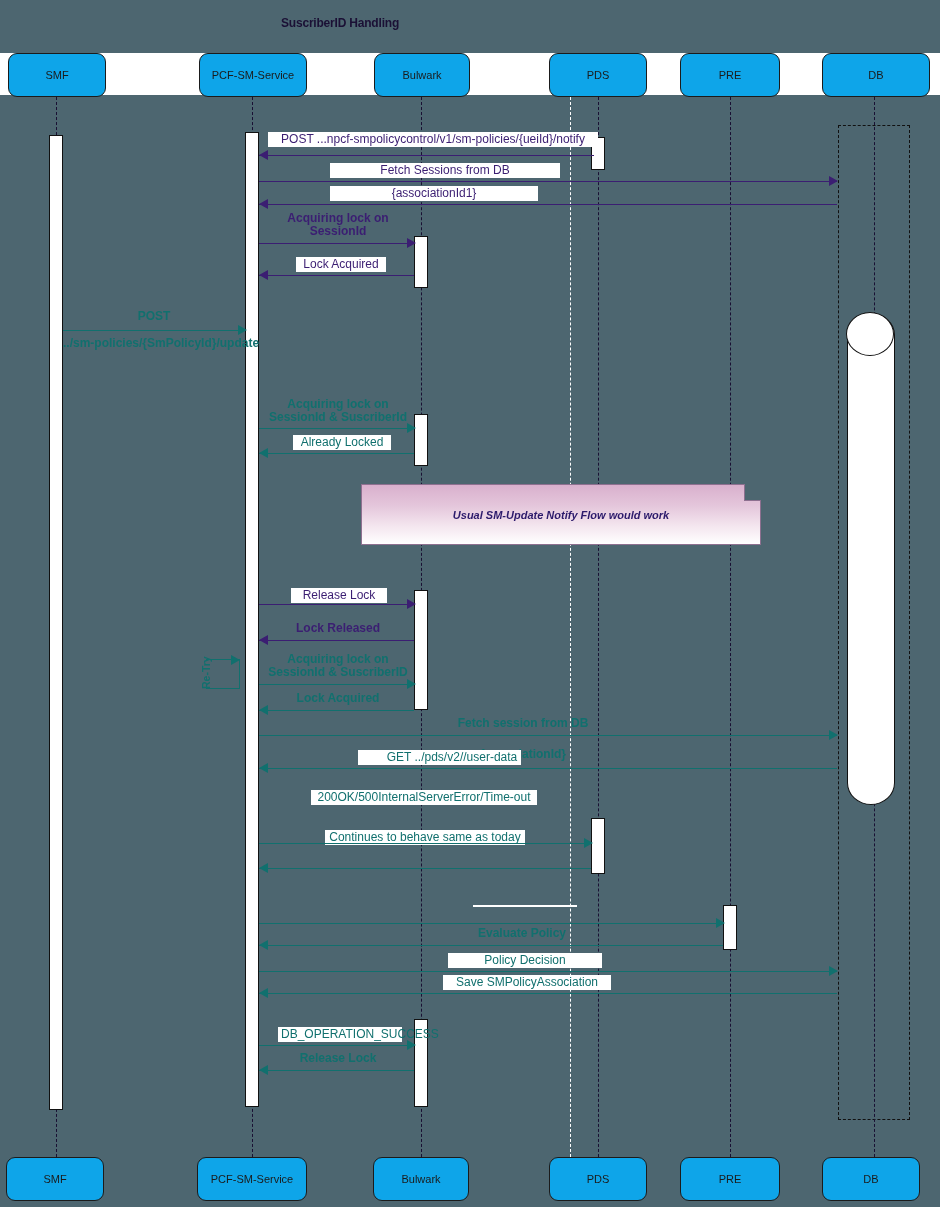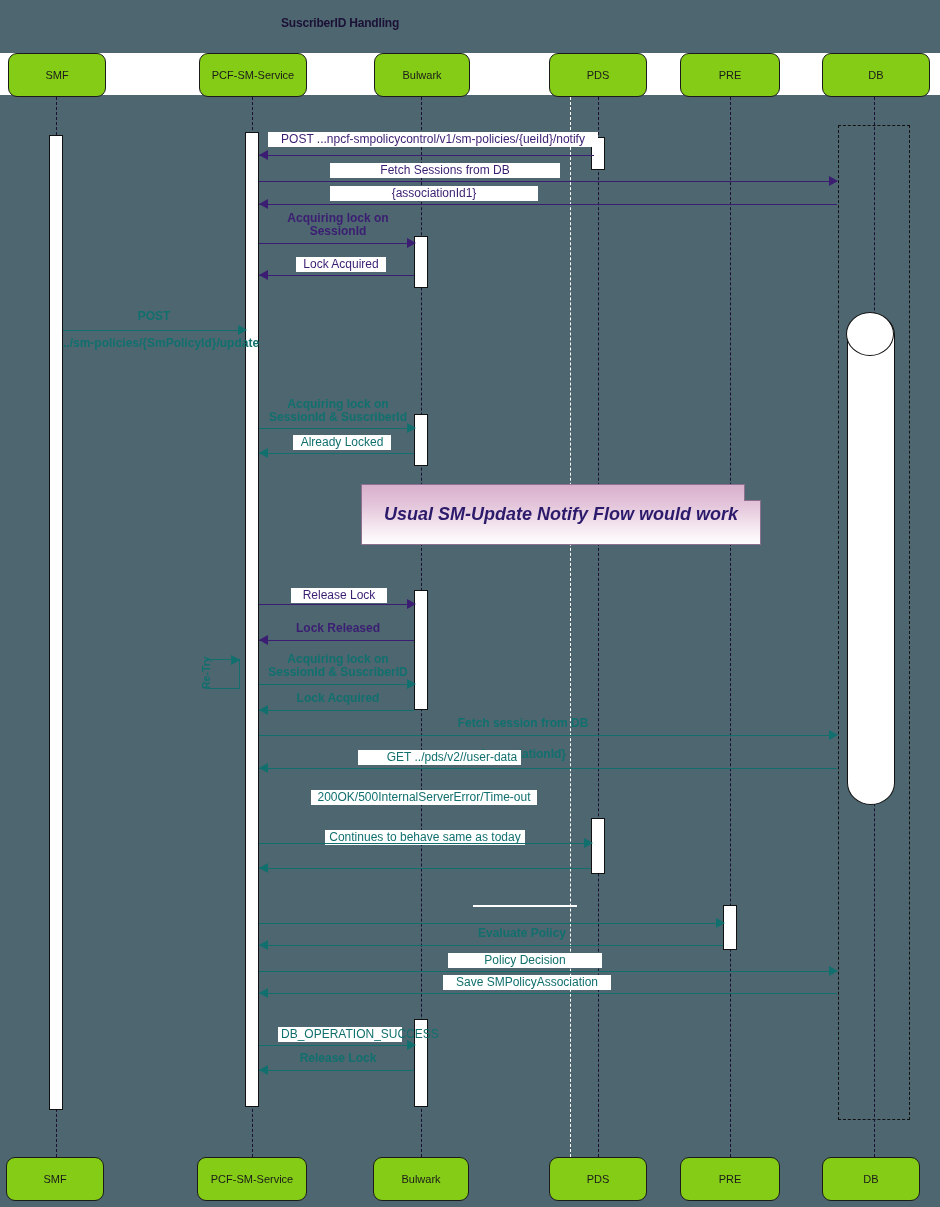--- a/index.html
+++ b/index.html
@@ -20,21 +20,21 @@
 
   
   .header-band{
     position:absolute;left:0;top:53px;width:940px;height:42px;
     background:#ffffff;
   }
 
   
   .participant{
     position:absolute;
-    background:#84cc16;
+    background:#0ea5e9;
     border:1.5px solid #1b1b1b;
     border-radius:9px;
     display:flex;align-items:center;justify-content:center;
     font-size:11px;color:#1b1b1b;
     box-sizing:border-box;
     white-space:nowrap;
   }
   .participant.top{height:44px;top:53px;}
   .participant.bottom{height:44px;top:1157px;}
 
@@ -115,21 +115,21 @@
     display:flex;align-items:center;justify-content:center;
   }
   .note .fold{
     position:absolute;right:-1px;top:-1px;
     width:16px;height:16px;
     background:#4d6670;
     border-left:1px solid #8e7090;
     border-bottom:1px solid #8e7090;
   }
   .note-text{
-    font-size:18px;font-style:italic;font-weight:bold;
+    font-size:11px;font-style:italic;font-weight:bold;
     color:#2c1a6b;white-space:nowrap;
   }
 
   
   .retry-bracket{
     position:absolute;
     border:1.4px solid #11706e;
     border-left:none;
     box-sizing:border-box;
   }

